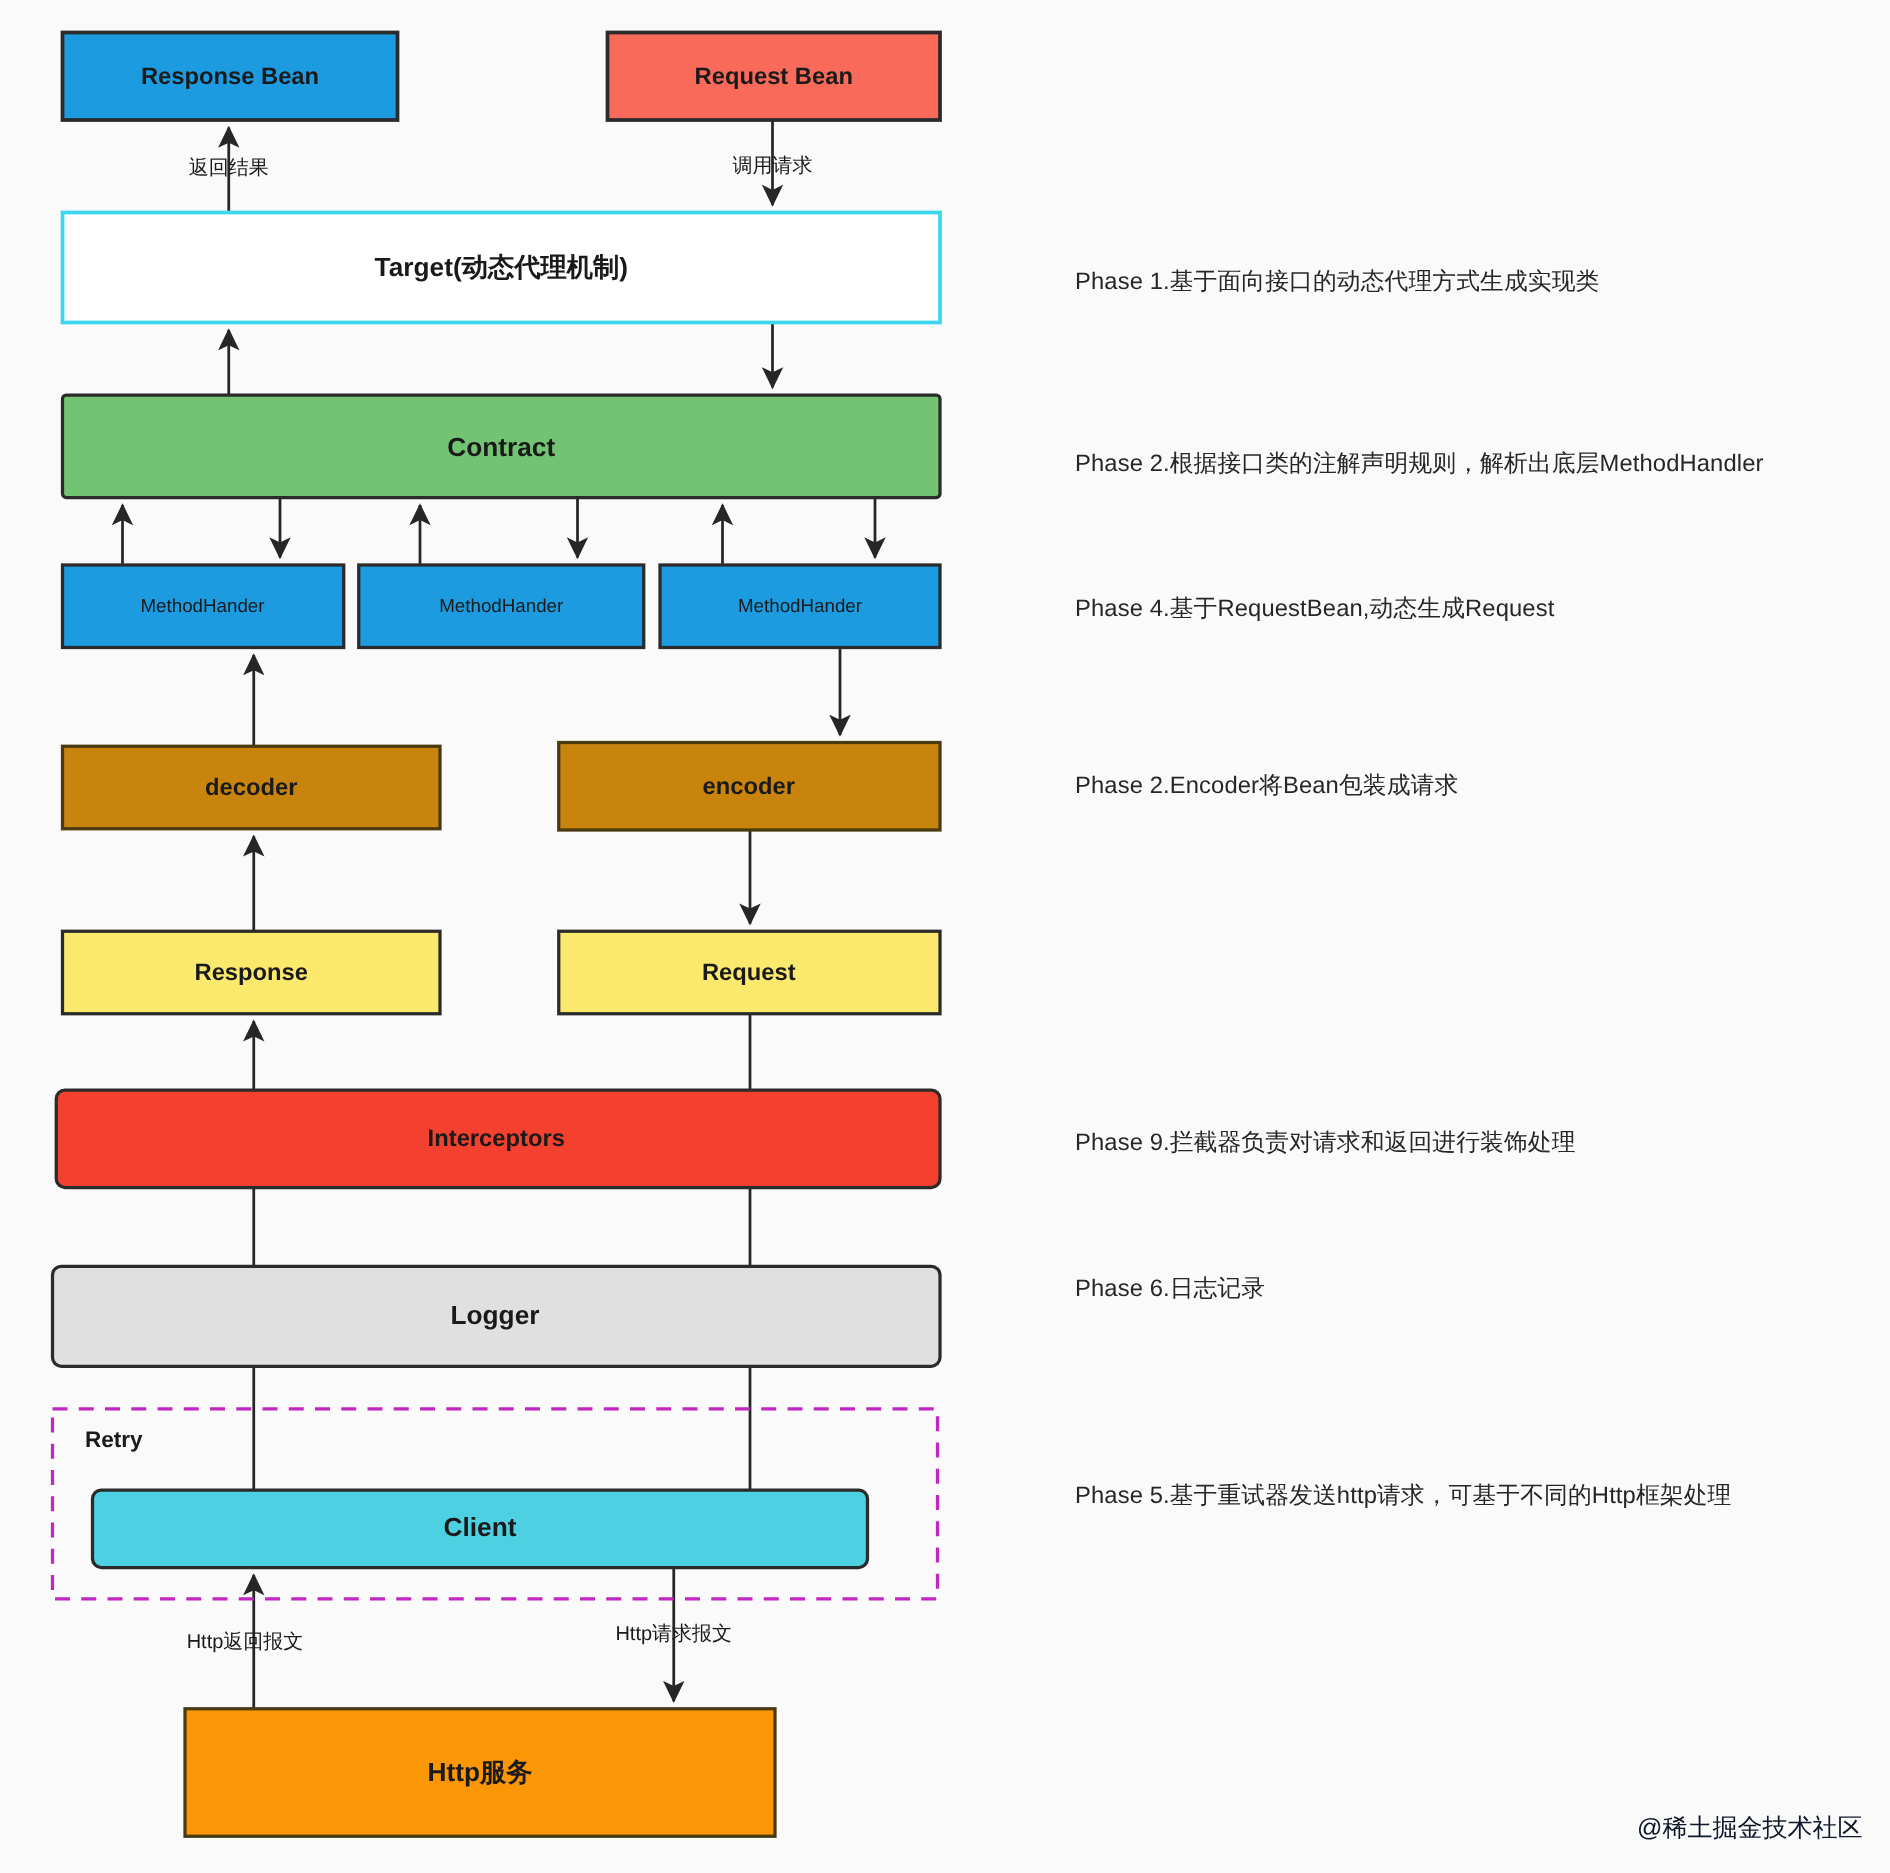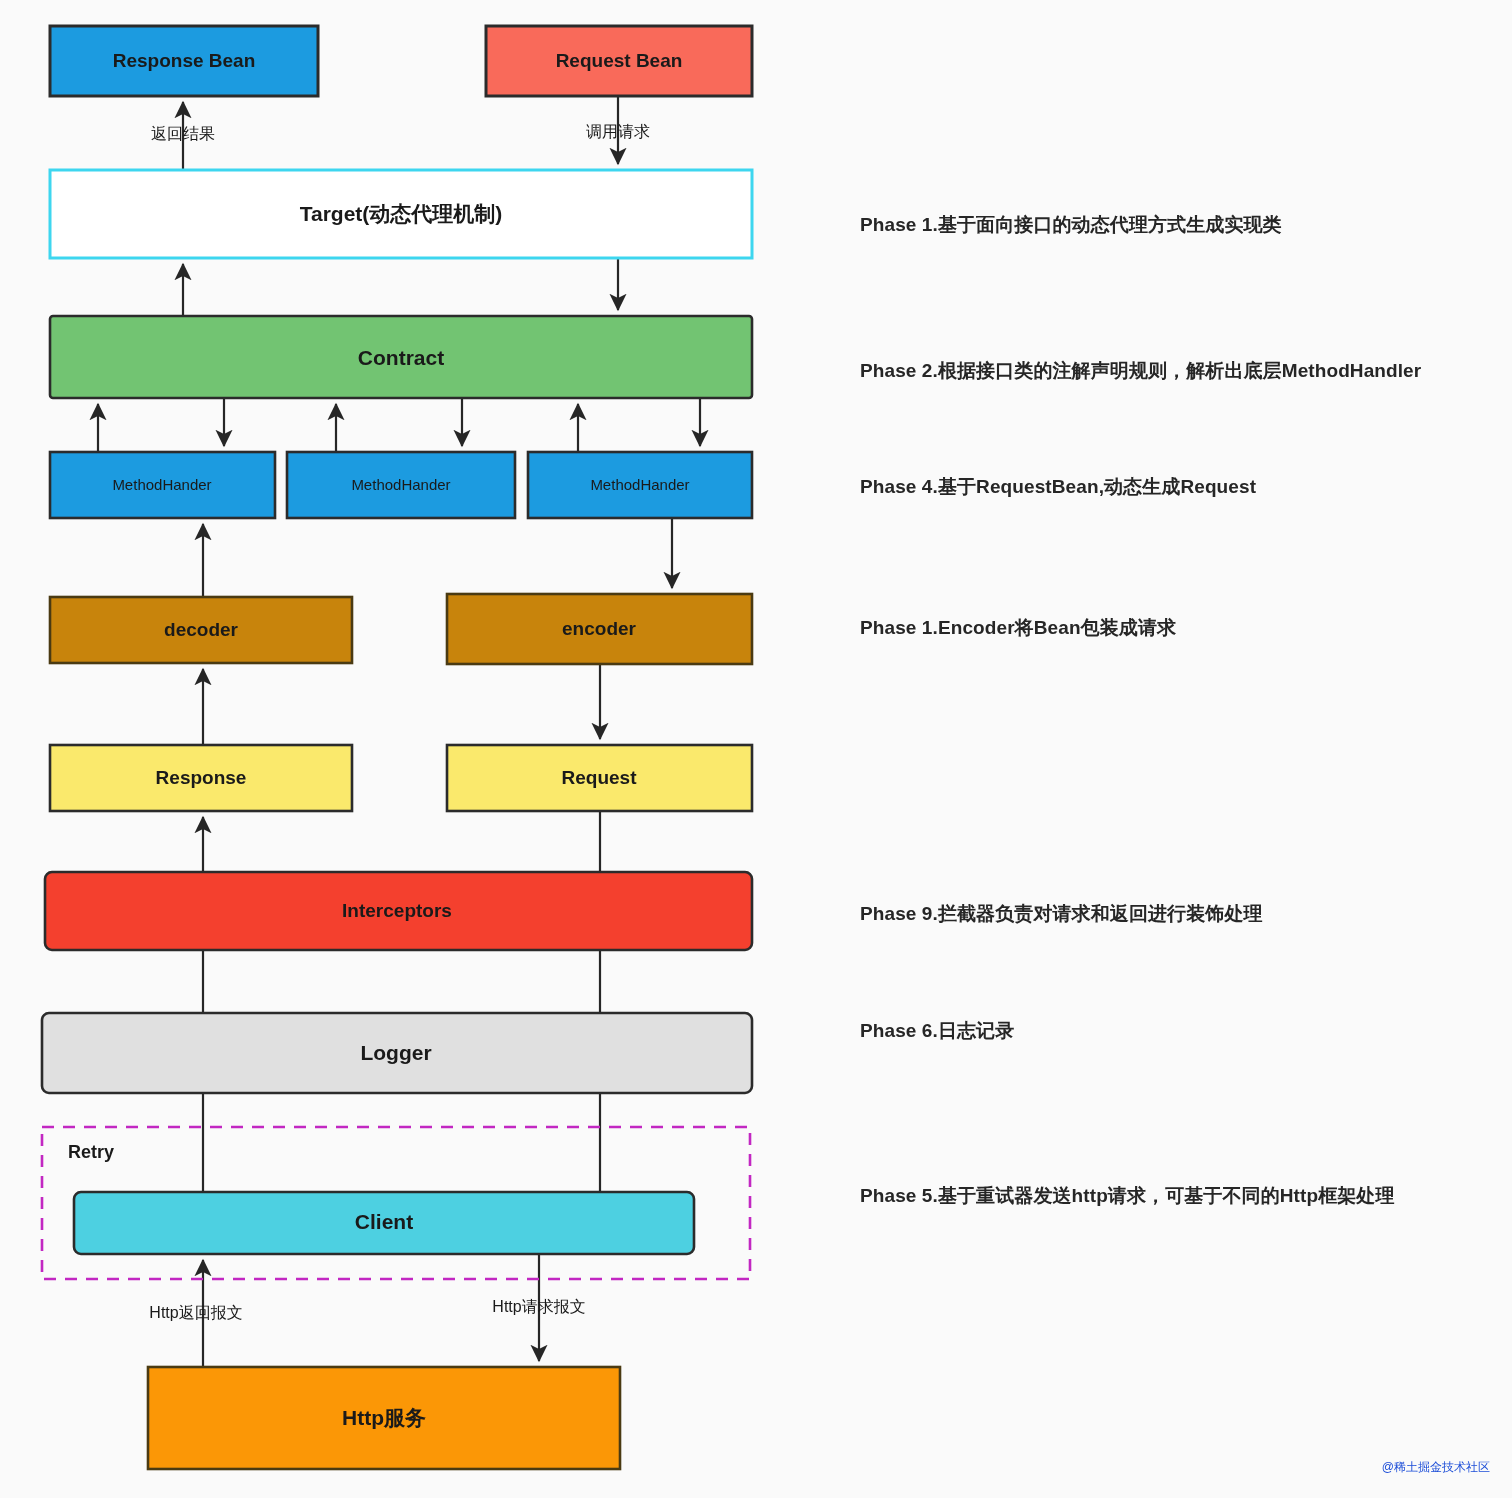--- a/index.html
+++ b/index.html
@@ -42,32 +42,32 @@
     font-weight: bold;
     fill: #1a1a1a;
     text-anchor: start;
     dominant-baseline: middle;
   }
   .phase-text {
     position: absolute;
     left: 860px;
     font-family: "Liberation Sans", "DejaVu Sans", sans-serif;
     font-size: 19px;
-    font-weight: bold;
+    font-weight: normal;
     color: #262626;
     white-space: nowrap;
     letter-spacing: 0.1px;
   }
   .watermark {
     position: absolute;
     right: 22px;
     bottom: 22px;
     font-family: "Liberation Sans", "DejaVu Sans", sans-serif;
-    font-size: 12px;
-    color: #1d4ed8;
+    font-size: 20px;
+    color: #0f172a;
     white-space: nowrap;
   }
   .conn { stroke: #262626; stroke-width: 2.2; fill: none; }
 </style>
 </head>
 <body>
 
 <svg id="diagram" viewBox="0 0 1512 1498">
   <defs>
     <marker id="arrowhead" markerWidth="9" markerHeight="9" refX="7.4" refY="4.5" orient="auto" markerUnits="strokeWidth">
@@ -202,18 +202,18 @@
     <text class="edge-label" x="183" y="135">返回结果</text>
     <text class="edge-label" x="618" y="133">调用请求</text>
     <text class="edge-label" x="196" y="1314">Http返回报文</text>
     <text class="edge-label" x="539" y="1308">Http请求报文</text>
   </g>
 </svg>
 
 <div class="phase-text" style="top:212px">Phase 1.基于面向接口的动态代理方式生成实现类</div>
 <div class="phase-text" style="top:358px">Phase 2.根据接口类的注解声明规则，解析出底层MethodHandler</div>
 <div class="phase-text" style="top:474px">Phase 4.基于RequestBean,动态生成Request</div>
-<div class="phase-text" style="top:615px">Phase 1.Encoder将Bean包装成请求</div>
+<div class="phase-text" style="top:615px">Phase 2.Encoder将Bean包装成请求</div>
 <div class="phase-text" style="top:901px">Phase 9.拦截器负责对请求和返回进行装饰处理</div>
 <div class="phase-text" style="top:1018px">Phase 6.日志记录</div>
 <div class="phase-text" style="top:1183px">Phase 5.基于重试器发送http请求，可基于不同的Http框架处理</div>
 
 <div class="watermark">@稀土掘金技术社区</div>
 
 </body></html>

